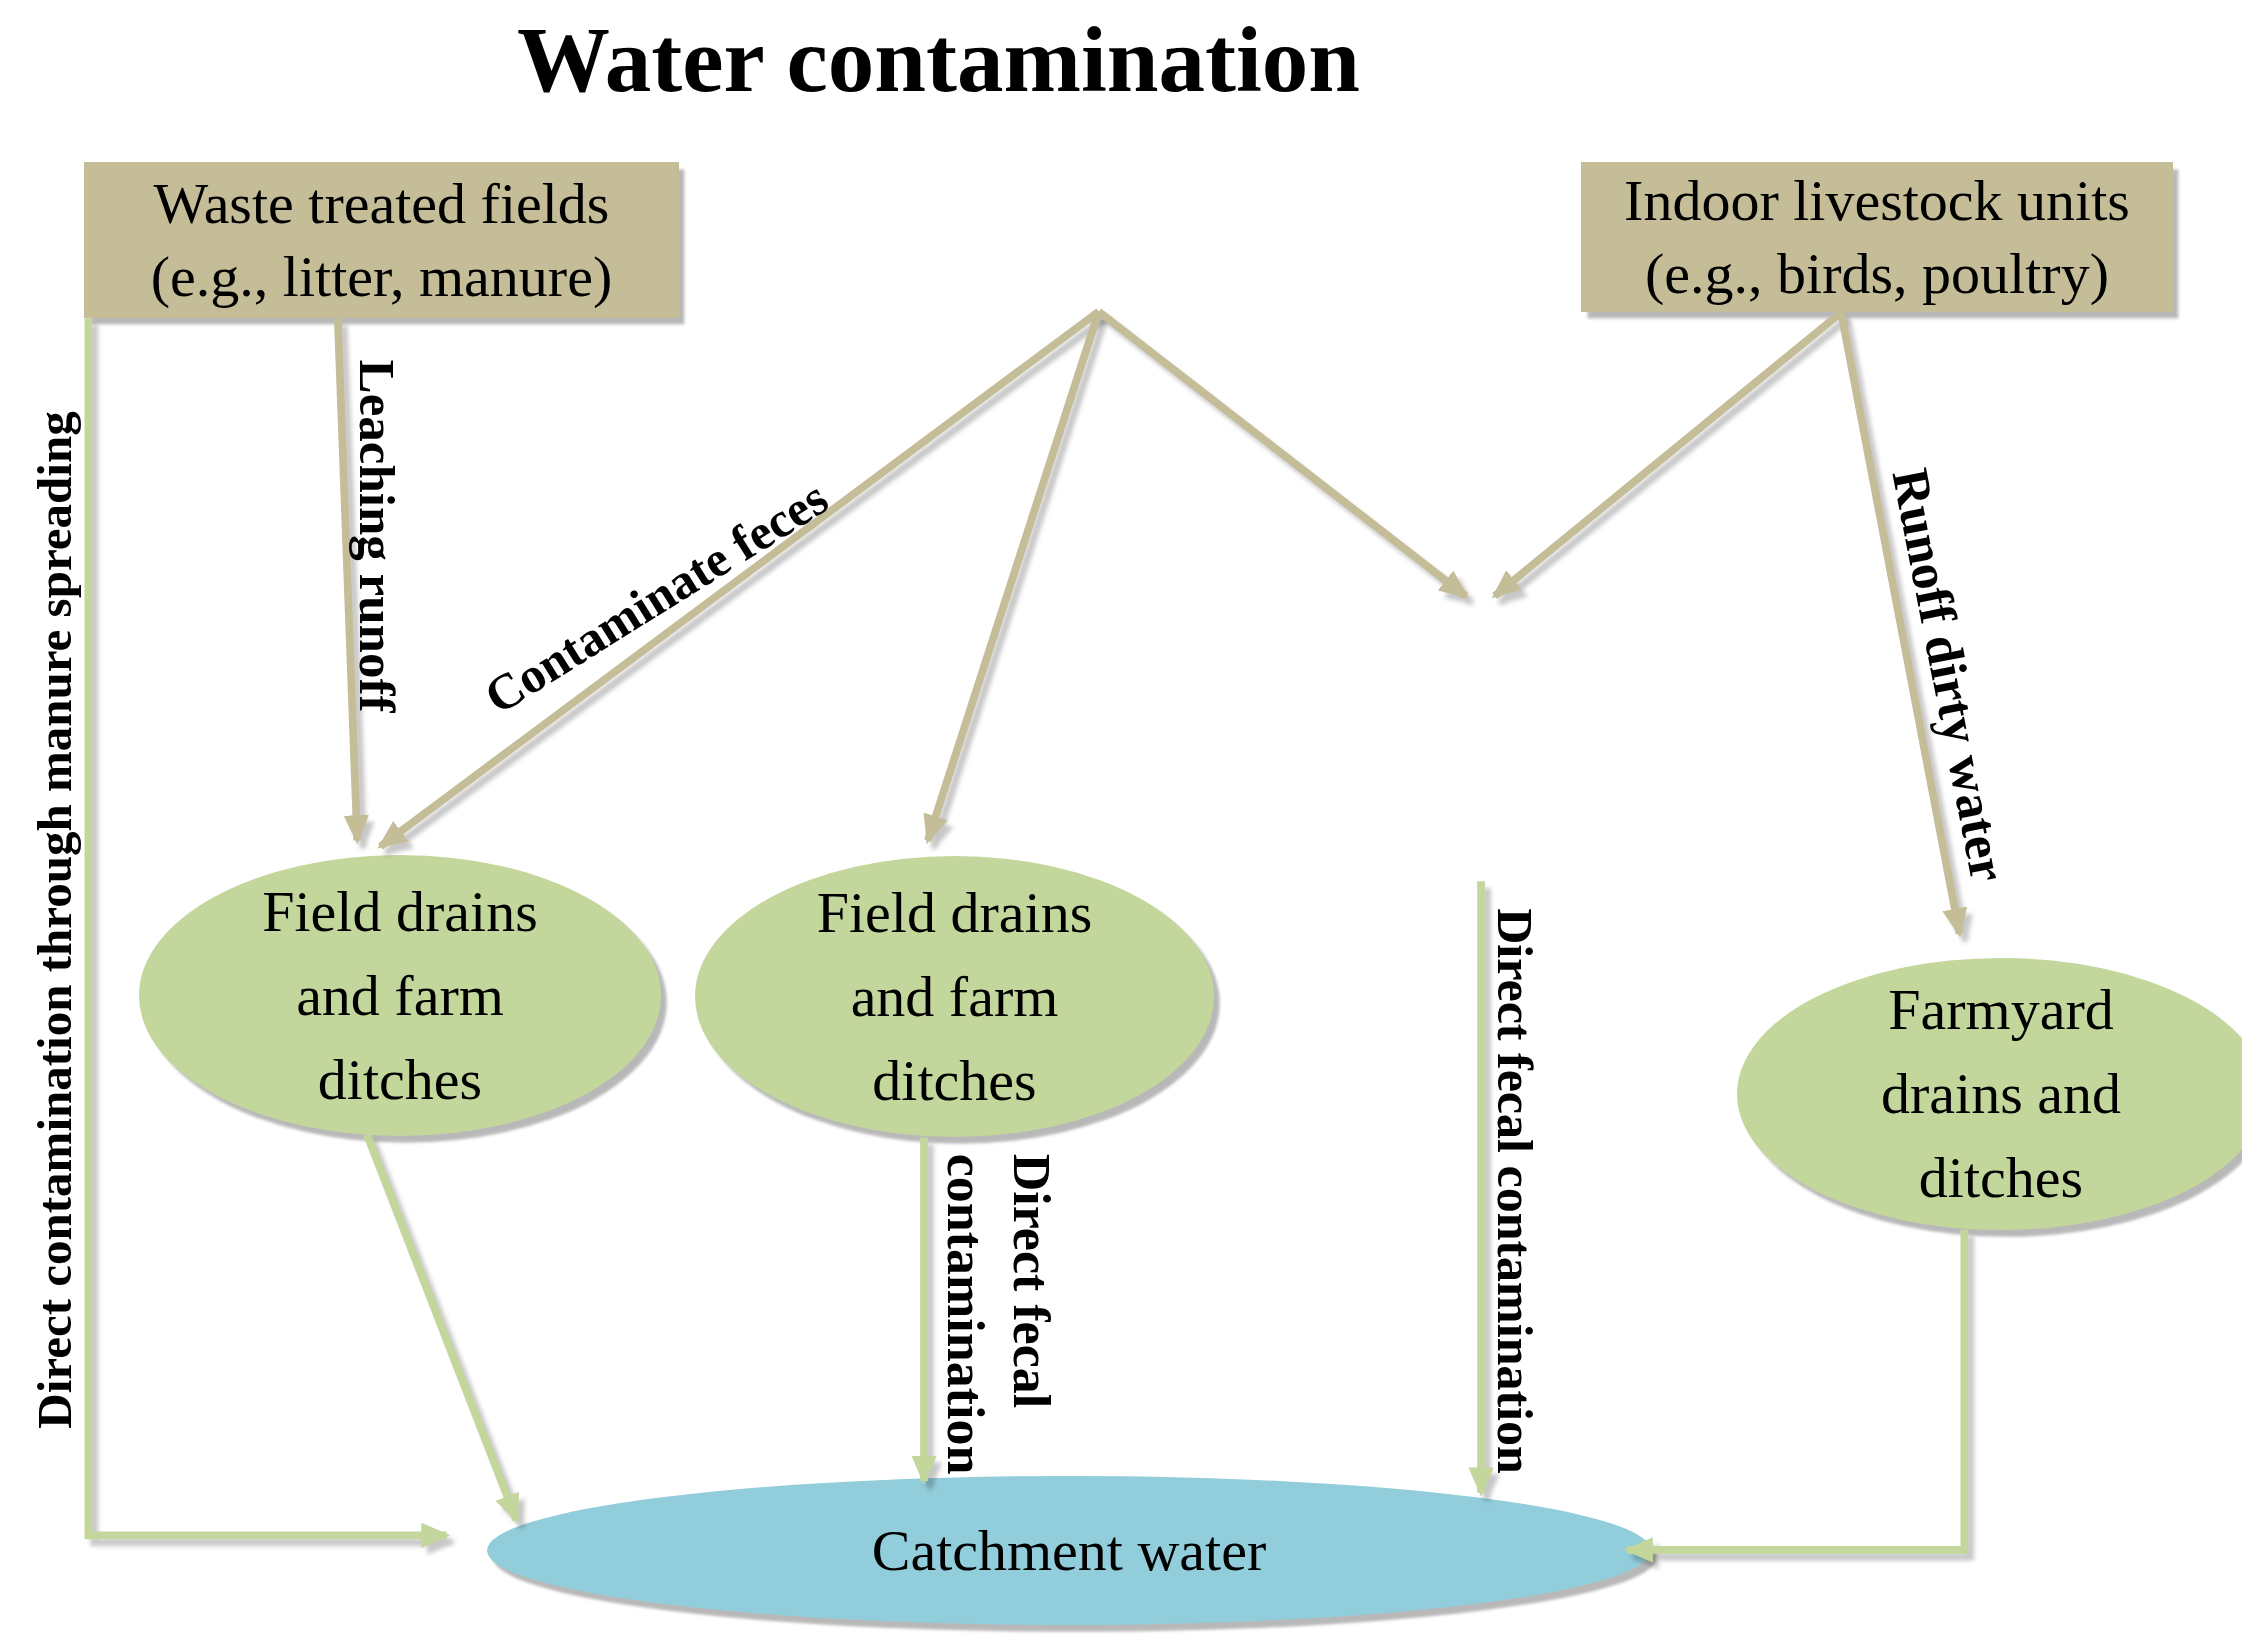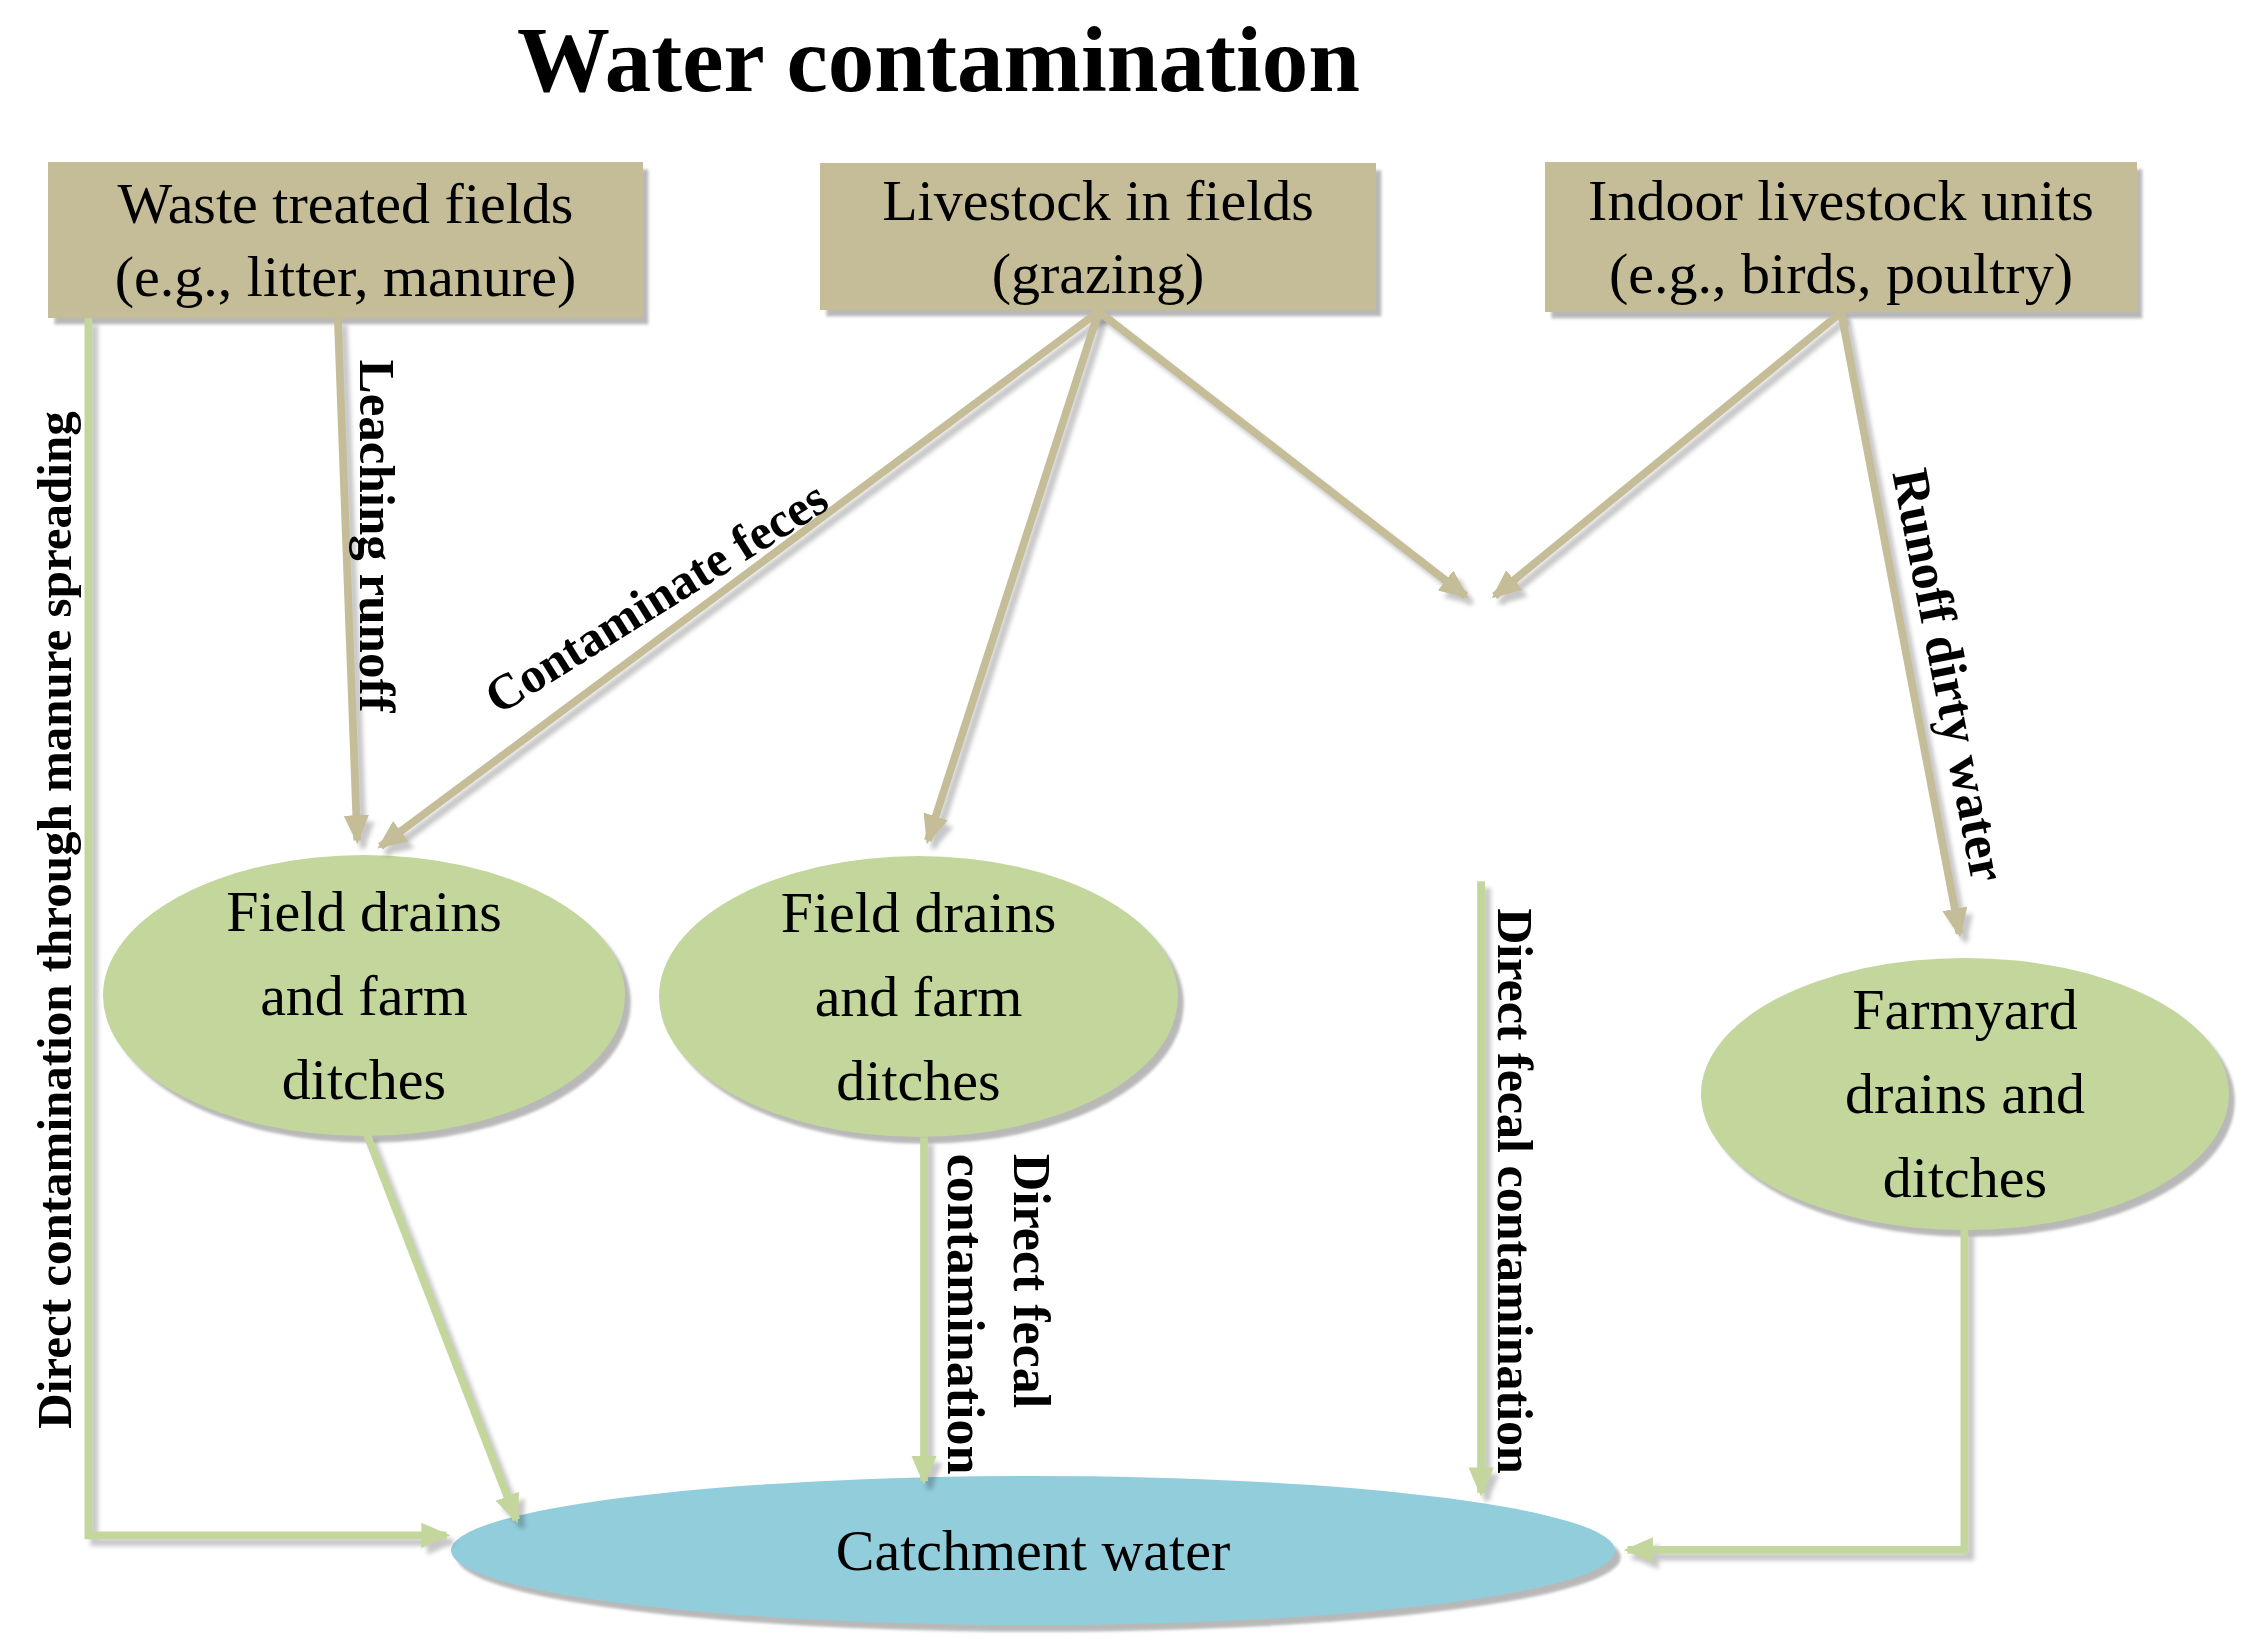--- a/index.html
+++ b/index.html
@@ -21,20 +21,21 @@
     letter-spacing: 0px;
   }
   .node {
     position: absolute;
     display: flex;
     align-items: center;
     justify-content: center;
     text-align: center;
     white-space: pre-line;
     box-shadow: 5.8px 6.8px 2.9px rgba(0,0,0,0.28);
+    margin-left: 36px;
   }
   .box {
     background: var(--box-fill, #c4bd97);
     font-size: 58px;
     line-height: 73px;
   }
   .ellipse {
     background: var(--ellipse-fill, #c3d69b);
     border-radius: 50%;
     font-size: 58px;
@@ -93,22 +94,20 @@
 </style>
 </head>
 <body>
 
 <div class="stage">
 
   <div class="title">Water contamination</div>
 
   <div class="node box" id="box-waste">Waste treated fields
 (e.g., litter, manure)</div>
-  <div class="node box" id="box-livestock">Livestock in fields
-(grazing)</div>
   <div class="node box" id="box-indoor">Indoor livestock units
 (e.g., birds, poultry)</div>
 
   <div class="node ellipse" id="ell-drains-left">Field drains
 and farm
 ditches</div>
   <div class="node ellipse" id="ell-drains-mid">Field drains
 and farm
 ditches</div>
   <div class="node ellipse" id="ell-farmyard">Farmyard

